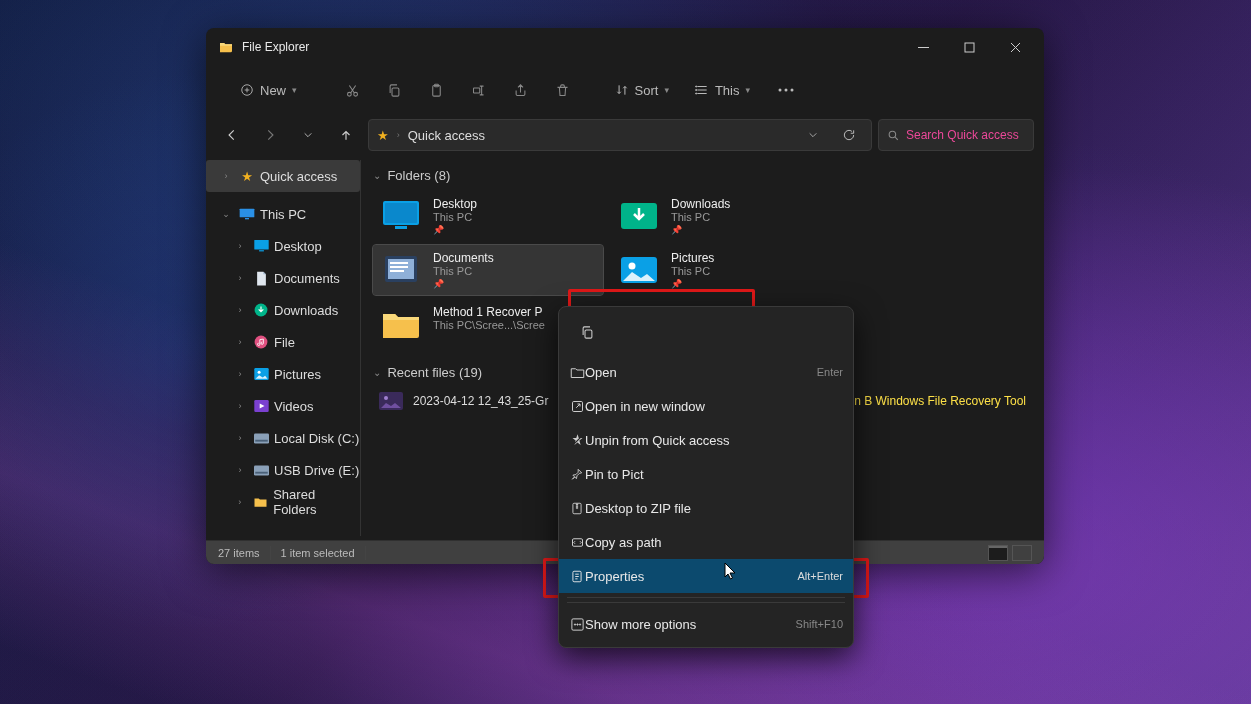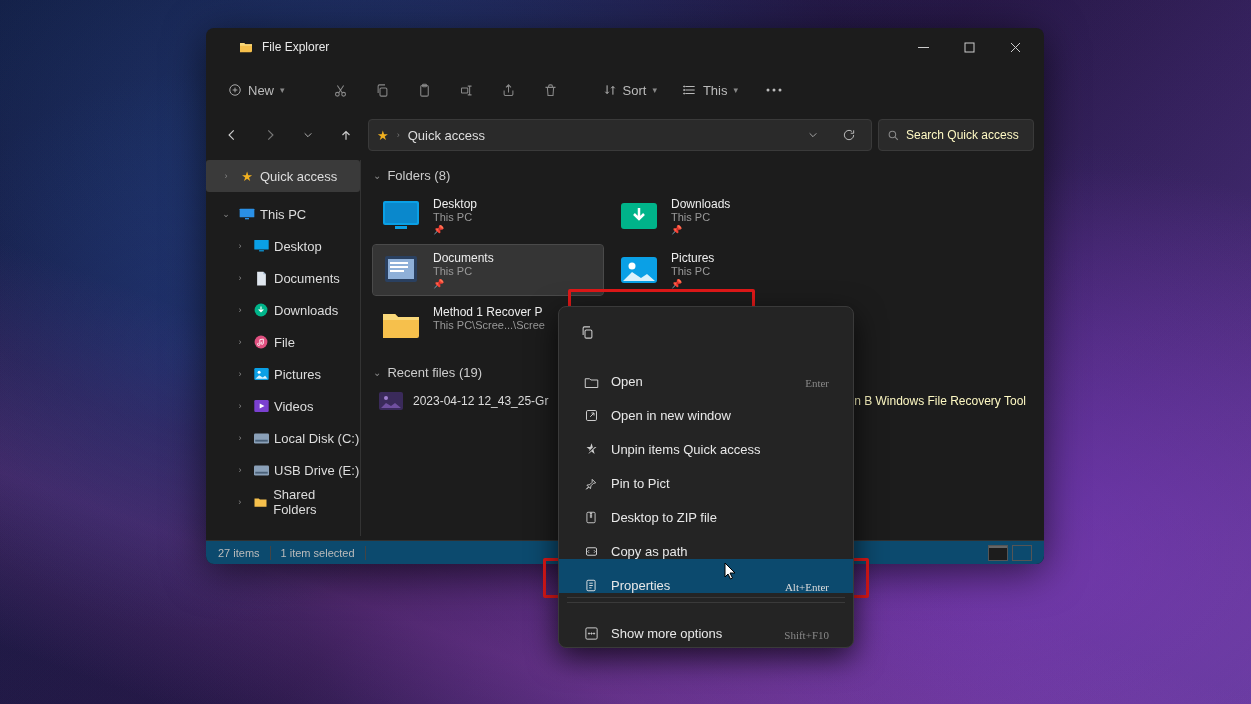--- a/index.html
+++ b/index.html
@@ -19,67 +19,67 @@
     radial-gradient(circle at 85% 70%, rgba(100,50,180,0.3) 0%, transparent 30%),
     linear-gradient(200deg, transparent 60%, rgba(180,80,200,0.25) 80%, transparent 95%);
   pointer-events: none;
 }
 .window {
   position: absolute; left: 206px; top: 28px; width: 838px; height: 536px;
   background: #1c1c1c; border-radius: 8px; overflow: hidden;
   box-shadow: 0 8px 40px rgba(0,0,0,0.6);
   color: #ddd;
 }
-.titlebar { display: flex; align-items: center; height: 38px; padding: 0 6px 0 12px; margin-left: 20px; }
+.titlebar { display: flex; align-items: center; height: 38px; padding: 0 6px 0 12px; }
 .app-icon { width: 16px; height: 16px; margin-right: 8px; display: inline-flex; }
 .app-title { font-size: 12px; color: #e8e8e8; flex: 1; }
 .win-btn { width: 46px; height: 30px; display: flex; align-items: center; justify-content: center; color: #ccc; }
-.toolbar { display: flex; align-items: center; height: 48px; padding: 0 12px; gap: 6px; }
+.toolbar { display: flex; align-items: center; height: 48px; padding: 0 24px; gap: 6px; }
 .tbtn { height: 32px; padding: 0 10px; display: flex; align-items: center; gap: 6px; color: #bbb; border-radius: 4px; font-size: 13px; }
 .tbtn.icon-only { width: 36px; padding: 0; justify-content: center; }
 .tbtn .chev { font-size: 9px; color: #888; }
 .navrow { display: flex; align-items: center; height: 42px; padding: 0 10px; gap: 6px; }
 .navbtn { width: 32px; height: 32px; display: flex; align-items: center; justify-content: center; color: #aaa; border-radius: 4px; }
 .addressbar { flex: 1; height: 32px; background: #2a2a2a; border: 1px solid #3a3a3a; border-radius: 4px; display: flex; align-items: center; padding: 0 8px; gap: 8px; font-size: 13px; }
 .addressbar .star { color: #f0b020; }
 .addressbar .sep { color: #777; font-size: 9px; }
 .addressbar .spacer { flex: 1; }
 .addr-btn { width: 28px; height: 28px; display: flex; align-items: center; justify-content: center; color: #bbb; }
-.searchbox { width: 156px; height: 32px; background: #2a2a2a; border: 1px solid #3a3a3a; border-radius: 4px; display: flex; align-items: center; padding: 0 8px; gap: 6px; font-size: 12px; color: #fef9c3; }
+.searchbox { width: 156px; height: 32px; background: #2a2a2a; border: 1px solid #3a3a3a; border-radius: 4px; display: flex; align-items: center; padding: 0 8px; gap: 6px; font-size: 12px; color: #ec4899; }
 .body { display: flex; height: calc(100% - 38px - 48px - 42px - 24px); }
 .sidebar { width: 154px; padding: 4px 0; overflow: hidden; }
 .sidebar .srow { display: flex; align-items: center; height: 32px; padding-left: 12px; gap: 4px; font-size: 13px; color: #ddd; border-radius: 3px; }
 .sidebar .srow.active { background: #3a3a3a; }
 .sidebar .srow .expand { width: 16px; color: #888; font-size: 9px; text-align:center; }
 .sidebar .srow .sicon { width: 18px; display: flex; align-items: center; justify-content: center; }
 .sidebar .srow.sub { padding-left: 26px; }
 .vline { width: 1px; background: #333; margin: 4px 0; }
 .content { flex: 1; padding: 8px 12px; overflow: hidden; position: relative; }
 .grouphdr { display: flex; align-items: center; gap: 6px; font-size: 13px; color: #ccc; margin: 4px 0 8px 0; }
 .grouphdr .chev { color: #888; font-size: 10px; }
 .folders { display: grid; grid-template-columns: 230px 230px; gap: 4px 8px; }
 .folder { display: flex; align-items: flex-start; gap: 10px; padding: 6px; border-radius: 3px; }
 .folder.sel { background: #353535; outline: 1px solid #4a4a4a; }
 .fold-icon { width: 44px; height: 36px; display:flex; align-items:center; justify-content:center; }
 .fold-txt { display: flex; flex-direction: column; font-size: 12px; }
 .fold-name { color: #eee; }
 .fold-loc { color: #999; font-size: 11px; }
 .fold-pin { color: #777; font-size: 9px; margin-top: 2px; }
 .recent .fileitem { display: flex; align-items: center; gap: 10px; padding: 4px 6px; font-size: 12px; }
-.statusbar { position: absolute; bottom: 0; left: 0; right: 0; height: 24px; background: #0c4a6e; border-top: 1px solid #303030; display: flex; align-items: center; padding: 0 12px; font-size: 11px; color: #bbb; gap: 10px; }
+.statusbar { position: absolute; bottom: 0; left: 0; right: 0; height: 24px; background: #404040; border-top: 1px solid #303030; display: flex; align-items: center; padding: 0 12px; font-size: 11px; color: #bbb; gap: 10px; }
 .statusbar .vsep { width: 1px; height: 14px; background: #444; }
 .statusbar .rght { margin-left: auto; display: flex; gap: 4px; }
 .viewbtn { width: 20px; height: 16px; border: 1px solid #555; display: inline-flex; }
 .highlight-box { position: absolute; border: 3px solid #e01818; pointer-events: none; border-radius: 2px; }
 .ctxmenu { position: absolute; width: 296px; background: #242424; border: 1px solid #3a3a3a; border-radius: 8px; box-shadow: 0 10px 30px rgba(0,0,0,0.7); padding: 6px 0; z-index: 100; }
 .ctx-toprow { display:flex; padding: 4px 10px 8px 10px; }
 .ctx-top-btn { width: 36px; height: 30px; display:flex; align-items:center; justify-content:center; color:#ccc; }
-.ctx-item { display: flex; align-items: flex-end; height: 34px; padding: 0 24px; gap: 12px; font-size: 13px; color: #e8e8e8; }
+.ctx-item { display: flex; align-items: center; height: 34px; padding: 0 10px; gap: 0; font-size: 13px; color: #e8e8e8; }
 .ctx-item .micon { width: 16px; display: flex; align-items: center; justify-content: center; color: #bbb; }
-.ctx-item .shortcut { margin-left: auto; color: #888; font-size: 11px; font-family: Liberation Serif, serif; }
+.ctx-item .shortcut { margin-left: auto; color: #888; font-size: 11px; }
 .ctx-item.hover { background: #0c4a6e; }
 .ctx-sep { height: 1px; background: #3a3a3a; margin: 4px 8px; }
 .cursor { position: absolute; width: 14px; height: 20px; z-index: 200; pointer-events: none; }
 svg { display: block; }
 </style>
 </head>
 <body>
 
 <div class="swirl"></div>
 
@@ -438,21 +438,21 @@
       <div class="recent">
         <div class="fileitem">
           <span>
               <svg width="24" height="18" viewBox="0 0 24 18">
                 <rect width="24" height="18" rx="2" fill="#3a2a5a"></rect>
                 <circle cx="7" cy="6" r="2" fill="#a080d0"></circle>
                 <path d="M2 16l5-5 5 3 4-3 6 5z" fill="#7050a0"></path>
               </svg>
             </span>
           <span>2023-04-12 12_43_25-Gr</span>
-          <span style="margin-left:auto; color:#fef9c3">n B Windows File Recovery Tool</span>
+          <span style="margin-left:auto; color:#fde047">n B Windows File Recovery Tool</span>
         </div>
       </div>
     </div>
   </div>
 
   <div class="statusbar">
     <span>27 items</span>
     <span class="vsep"></span>
     <span>1 item selected</span>
     <span class="vsep"></span>
@@ -492,21 +492,21 @@
       </span>
     <span>Open in new window</span>
   </div>
   <div class="ctx-item">
     <span class="micon">
         <svg width="15" height="15" viewBox="0 0 24 24">
           <path fill="#ccc" d="M12 2l2 6h6l-5 4 2 7-5-4-5 4 2-7-5-4h6z"></path>
           <line x1="3" y1="21" x2="21" y2="3" stroke="#242424" stroke-width="2"></line>
         </svg>
       </span>
-    <span>Unpin items Quick access</span>
+    <span>Unpin from Quick access</span>
   </div>
   <div class="ctx-item">
     <span class="micon">
         <svg width="14" height="14" viewBox="0 0 24 24" fill="none" stroke="#ccc" stroke-width="1.6">
           <path d="M14 4l6 6-4 1-4 4-1 5-3-3-4 4 4-4-3-3 5-1 4-4z"></path>
         </svg>
       </span>
     <span>Pin to Pict</span>
   </div>
   <div class="ctx-item">

